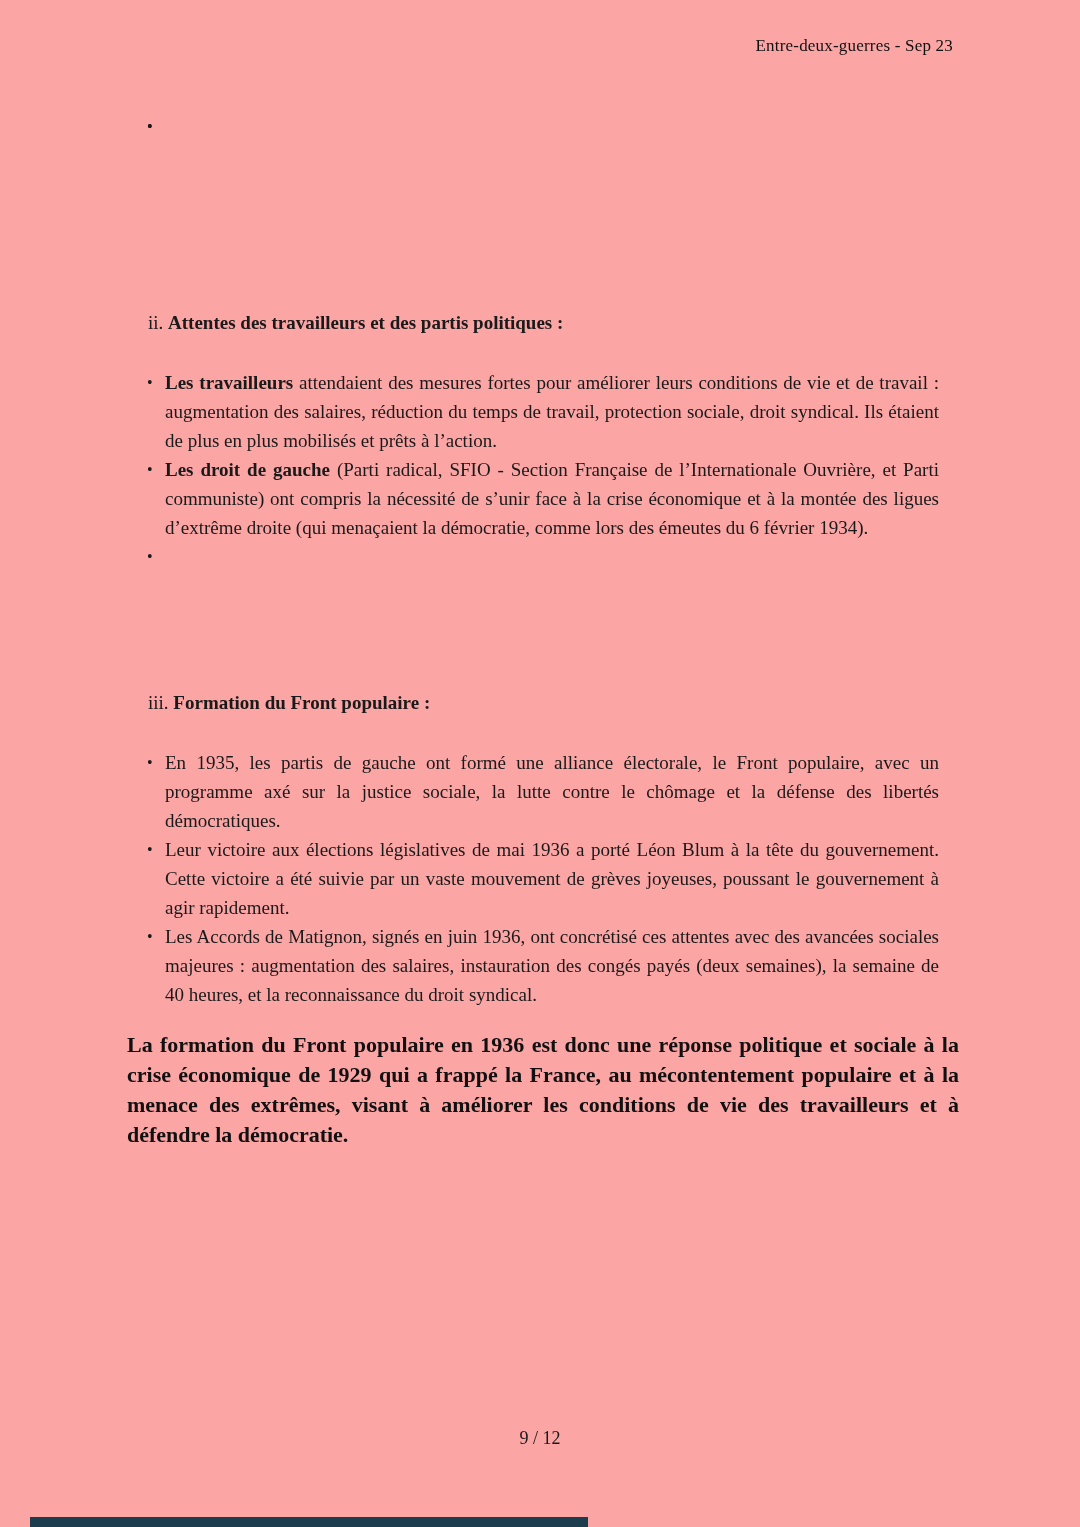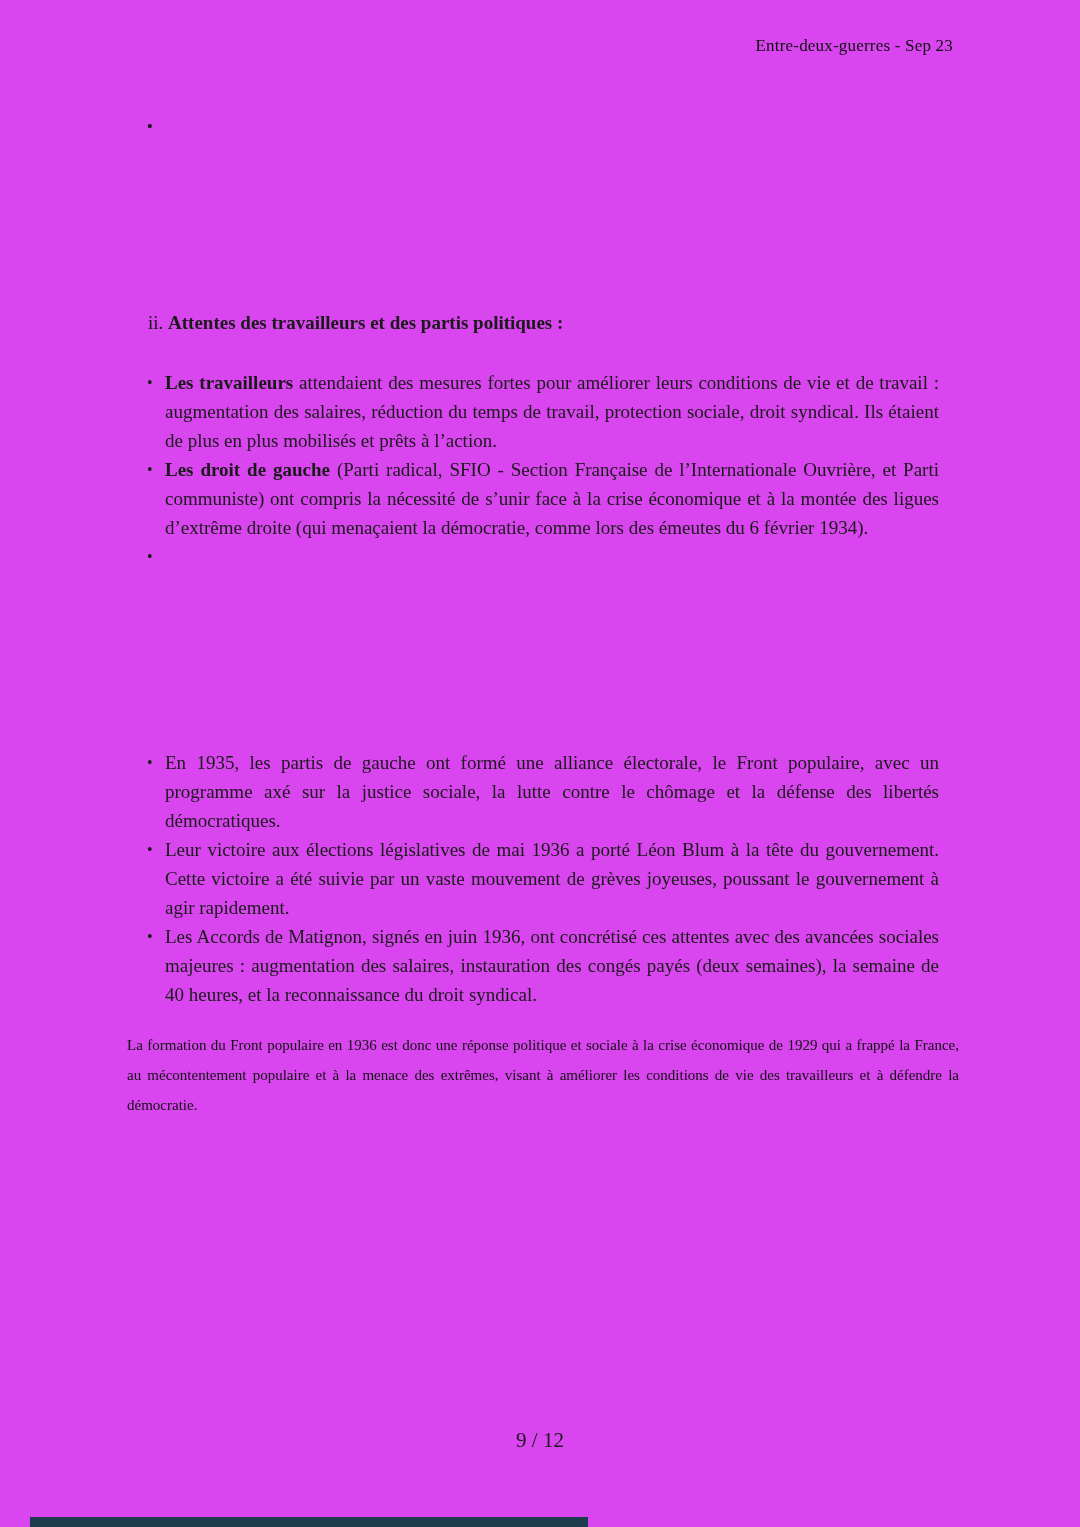--- a/index.html
+++ b/index.html
@@ -1,20 +1,20 @@
 <!DOCTYPE html>
 <html lang="fr"><head>
 <meta charset="utf-8">
 <style>
   html, body { margin: 0; padding: 0; background: #ffffff; }
   .page {
     position: relative;
     width: 1080px;
     height: 1527px;
-    background: #d946ef;
+    background: #fca5a5;
     font-family: "Liberation Serif", "DejaVu Serif", serif;
     color: #1a1a1a;
     overflow: hidden;
   }
   .doc-header {
     position: absolute;
     top: 36px;
     right: 127px;
     font-size: 17px;
     letter-spacing: 0.2px;
@@ -43,33 +43,33 @@
   }
   .section-heading {
     font-size: 19px;
     line-height: 29px;
   }
   .section-heading .sec-num { font-weight: normal; }
   .section-heading .sec-title { font-weight: bold; }
   .lead-bold { font-weight: bold; }
   .conclusion {
     width: 832px;
-    font-size: 15px;
+    font-size: 22px;
     line-height: 30px;
-    font-weight: normal;
+    font-weight: bold;
     text-align: justify;
     color: #111111;
   }
   .page-number {
     position: absolute;
     top: 1428px;
     left: 0;
     width: 100%;
     text-align: center;
-    font-size: 21px;
+    font-size: 18px;
     color: #1a1a1a;
   }
   .bottom-bar {
     position: absolute;
     left: 30px;
     bottom: 0;
     width: 558px;
     height: 10px;
   }
 </style>
@@ -106,20 +106,24 @@
         <span class="dot">•</span>
         <span class="lead-bold">Les droit de gauche</span><span> (Parti radical, SFIO - Section Française de l’Internationale Ouvrière, et Parti communiste) ont compris la nécessité de s’unir face à la crise économique et à la montée des ligues d’extrême droite (qui menaçaient la démocratie, comme lors des émeutes du 6 février 1934).</span>
       </li>
       <li>
         <span class="dot">•</span>
         <span class="lead-bold"></span>
       </li>
     </ul>
   </div>
 
+  <div class="block section-heading" style="top: 688px; left: 148px;">
+    <span class="sec-num">iii.</span>
+    <span class="sec-title">Formation du Front populaire :</span>
+  </div>
 
   <div class="block" style="top: 748px;">
     <ul class="bullet-list">
       <li>
         <span class="dot">•</span>
         <span>En 1935, les partis de gauche ont formé une alliance électorale, le Front populaire, avec un programme axé sur la justice sociale, la lutte contre le chômage et la défense des libertés démocratiques.</span>
       </li>
       <li>
         <span class="dot">•</span>
         <span>Leur victoire aux élections législatives de mai 1936 a porté Léon Blum à la tête du gouvernement. Cette victoire a été suivie par un vaste mouvement de grèves joyeuses, poussant le gouvernement à agir rapidement.</span>

